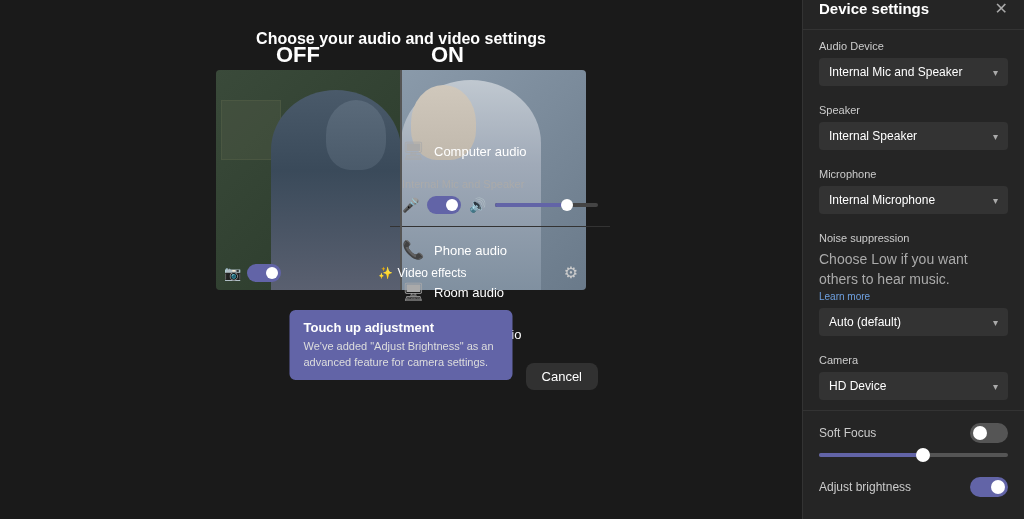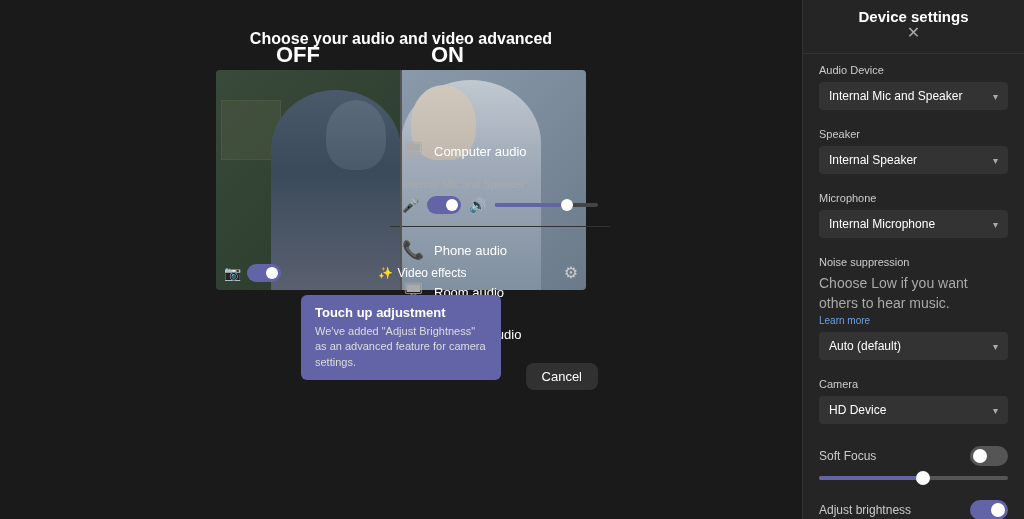--- a/index.html
+++ b/index.html
@@ -152,21 +152,21 @@
     .gear-ctrl { font-size: 16px; color: #ccc; cursor: pointer; }
 
     
     .tooltip-box {
       position: absolute;
       bottom: -90px; left: 50%;
       transform: translateX(-50%);
       background: #6264a7;
       border-radius: 6px;
       padding: 10px 14px;
-      width: 200px;
+      width: 223px;
       z-index: 20;
     }
     .tooltip-title {
       font-size: 13px;
       font-weight: 700;
       color: #fff;
       margin-bottom: 4px;
     }
     .tooltip-desc {
       font-size: 11px;
@@ -258,23 +258,22 @@
       display: flex;
       flex-direction: column;
       padding: 0;
       overflow-y: auto;
     }
 
     .panel-header {
       display: flex;
       align-items: center;
       justify-content: space-between;
-      padding: 8px 16px 12px;
+      padding: 0 16px 12px;
       border-bottom: 1px solid #333;
-      flex-direction: column;
     }
     .panel-title {
       font-size: 15px;
       font-weight: 600;
       color: #fff;
     }
     .close-btn {
       font-size: 16px;
       color: #aaa;
       cursor: pointer;
@@ -378,21 +377,21 @@
       cursor: pointer;
     }
 
     .divider { height: 1px; background: #333; margin: 2px 0; }
   </style>
 </head>
 <body>
 
 <div class="main-area">
 
-  <div class="main-title">Choose your audio and video advanced</div>
+  <div class="main-title">Choose your audio and video settings</div>
 
   <div style="position:relative; margin-top:10px;border-radius:7px;">
 
     <div class="video-label off">OFF</div>
     <div class="video-label on">ON</div>
 
     <div class="video-preview">
 
       <div class="video-left-half">
         <div class="shelf-left"></div>

